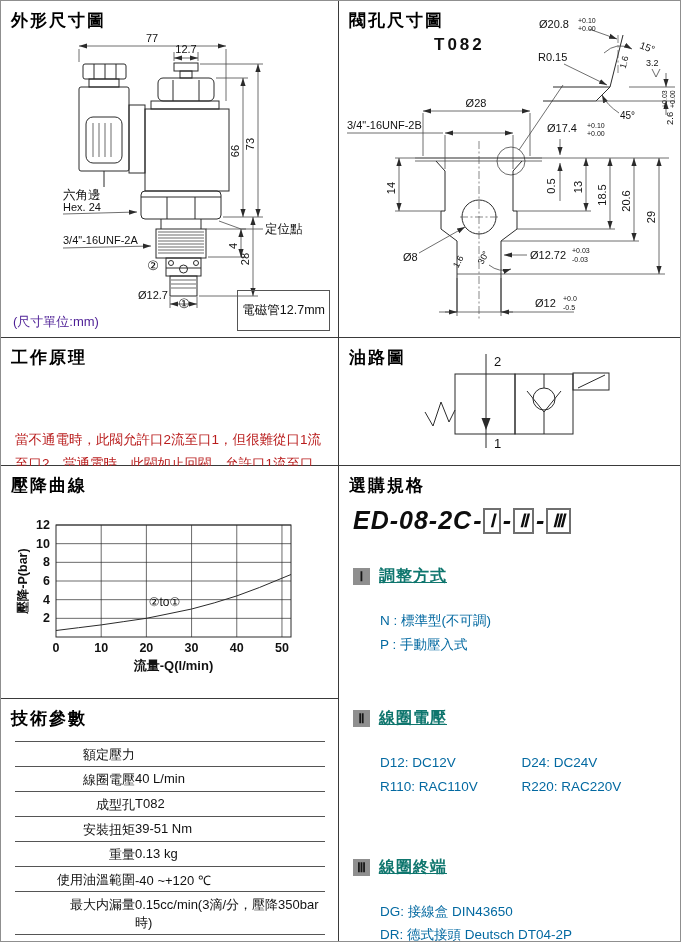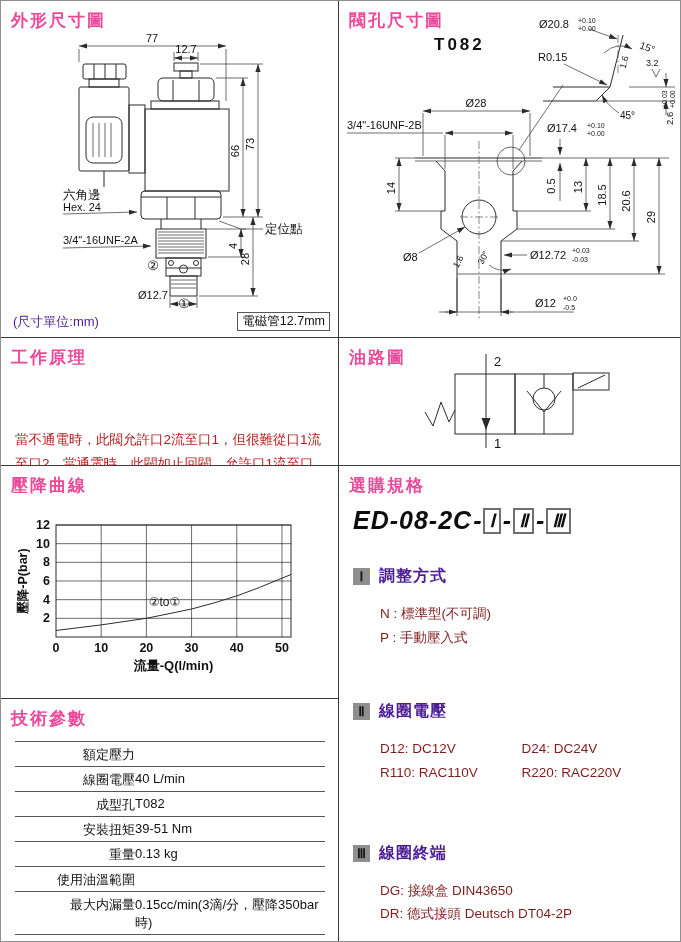--- a/index.html
+++ b/index.html
@@ -1,45 +1,45 @@
 <!DOCTYPE html>
 <html><head>
 <meta charset="utf-8">
 <style>
   html,body{margin:0;padding:0;background:#c9c9c9;font-family:"Liberation Sans",sans-serif;}
   .page{position:relative;width:681px;height:942px;background:#ffffff;border:1px solid #8f8f8f;box-sizing:border-box;overflow:hidden;}
   .pnl{position:absolute;background:#fff;box-sizing:border-box;}
   .bR{border-right:1px solid #3a3a3a;}
   .bB{border-bottom:1px solid #3a3a3a;}
-  .ttl{position:absolute;left:10px;top:8px;font-size:17px;font-weight:bold;color:#ec4899;letter-spacing:2px;}
+  .ttl{position:absolute;left:10px;top:8px;font-size:17px;font-weight:bold;color:#000000;letter-spacing:2px;}
   
   .d line,.d rect,.d circle,.d path,.d polyline{stroke:#2b2b2b;fill:none;stroke-width:1;}
   .d .dl{stroke:#4a4a4a;stroke-width:.8;}
   .d .thin{stroke-width:.7;}
   .d .cl{stroke:#555;stroke-width:.7;stroke-dasharray:8 2.5 2 2.5;}
   .d text{fill:#111;stroke:none;font-size:11px;font-family:"Liberation Sans",sans-serif;}
   .d .tol{font-size:7px;}
   .d .cjk{font-size:12.5px;}
   .d .big{font-size:13px;}
   .note-unit{position:absolute;left:12px;bottom:6px;font-size:13px;color:#4c1d95;}
-  .note-tube{position:absolute;right:8px;bottom:6px;font-size:12.5px;color:#111;border:1px solid #555;padding:0 4px;line-height:17px;}
+  .note-tube{position:absolute;right:8px;bottom:6px;font-size:12.5px;color:#111;border:1px solid #555;padding:11px 4px;line-height:17px;}
   .sub-model{position:absolute;left:95px;top:34px;font-size:17px;font-weight:bold;color:#101010;letter-spacing:3px;}
   
   .principle-text{position:absolute;left:14px;top:42px;width:312px;font-size:13.5px;line-height:1.8;color:#b91c1c;margin-top:48px;}
   
   .model-code{position:absolute;left:14px;top:40px;display:flex;align-items:center;font-weight:bold;color:#0d0d0d;font-style:italic;}
   .model-prefix{font-size:25px;letter-spacing:1px;}
   .model-dash{font-size:25px;margin:0 1px;}
   .code-box{border:2px solid #6f6f6f;font-size:18px;padding:0 4px;line-height:22px;margin:0 1px;}
   .ord-sections{position:absolute;left:14px;top:88px;width:310px;}
   .ord-sec{margin-bottom:0;}
   .sec-head{display:flex;align-items:center;margin-top:0;}
   .sec-marker{width:17px;height:17px;background:#8f8f8f;color:#161616;font-weight:bold;font-size:13px;text-align:center;line-height:17px;margin-right:9px;flex:0 0 auto;}
-  .sec-title{font-size:16px;font-weight:bold;color:#4c1d95;letter-spacing:1px;}
-  .sec-opts{margin:15px 0 0 27px;font-size:13.5px;color:#7f1d1d;line-height:1.75;}
+  .sec-title{font-size:16px;font-weight:bold;color:#0f766e;letter-spacing:1px;text-decoration:underline;}
+  .sec-opts{margin:22px 0 0 27px;font-size:13.5px;color:#0369a1;line-height:1.75;}
   .volt-row{display:flex;}
   .volt-row span{display:inline-block;width:172px;}
   
   .tech-table{position:absolute;left:14px;top:42px;width:310px;border-top:1px solid #555;font-size:13px;color:#111;}
   .trow{display:flex;border-bottom:1px solid #555;padding:3.5px 0 2.5px 0;}
   .tlabel{flex:0 0 120px;text-align:right;}
   .tvalue{flex:1;}
 </style>
 </head>
 <body>
@@ -404,20 +404,21 @@
       <div class="trow">
           <span class="tlabel">安裝扭矩</span>
           <span class="tvalue">39-51 Nm</span>
         </div>
       <div class="trow">
           <span class="tlabel">重量</span>
           <span class="tvalue">0.13 kg</span>
         </div>
       <div class="trow">
           <span class="tlabel">使用油溫範圍</span>
+          <span class="tvalue">-40 ~+120 ℃</span>
         </div>
       <div class="trow">
           <span class="tlabel">最大内漏量</span>
           <span class="tvalue">0.15cc/min(3滴/分，壓降350bar時)</span>
         </div>
       <div class="trow">
           <span class="tlabel">過濾精度</span>
           <span class="tvalue">25μm(額定或更佳)</span>
         </div>
 

